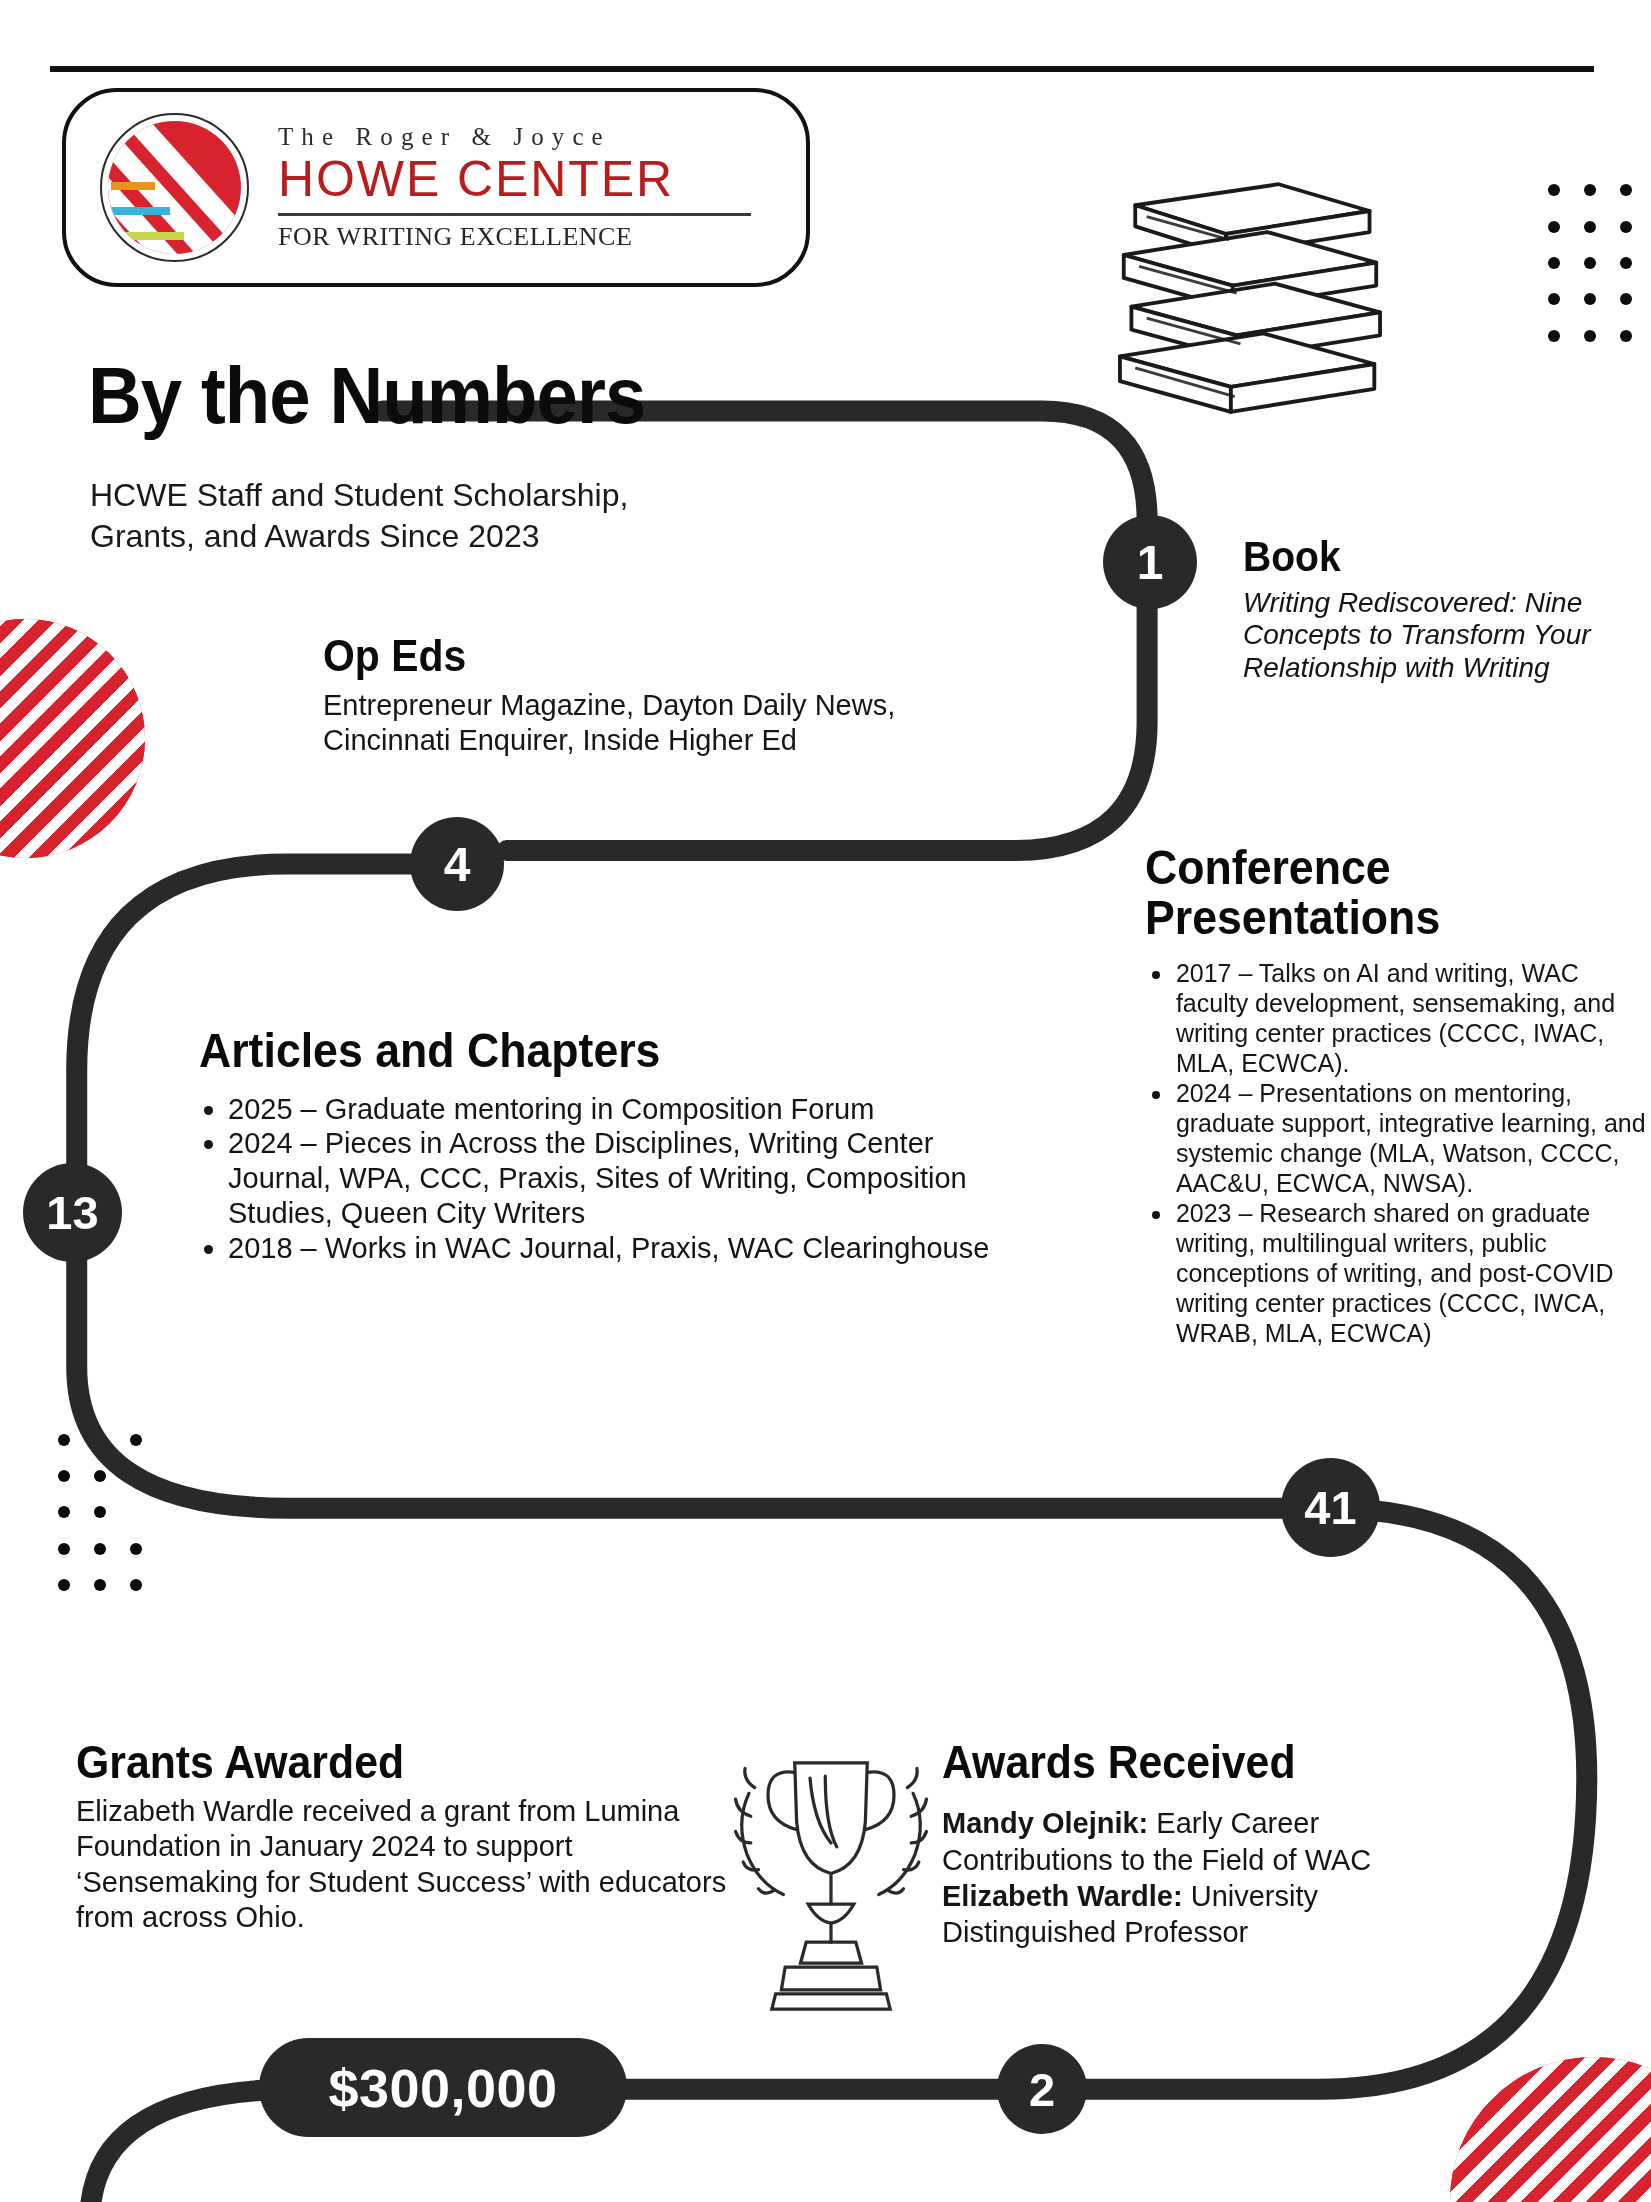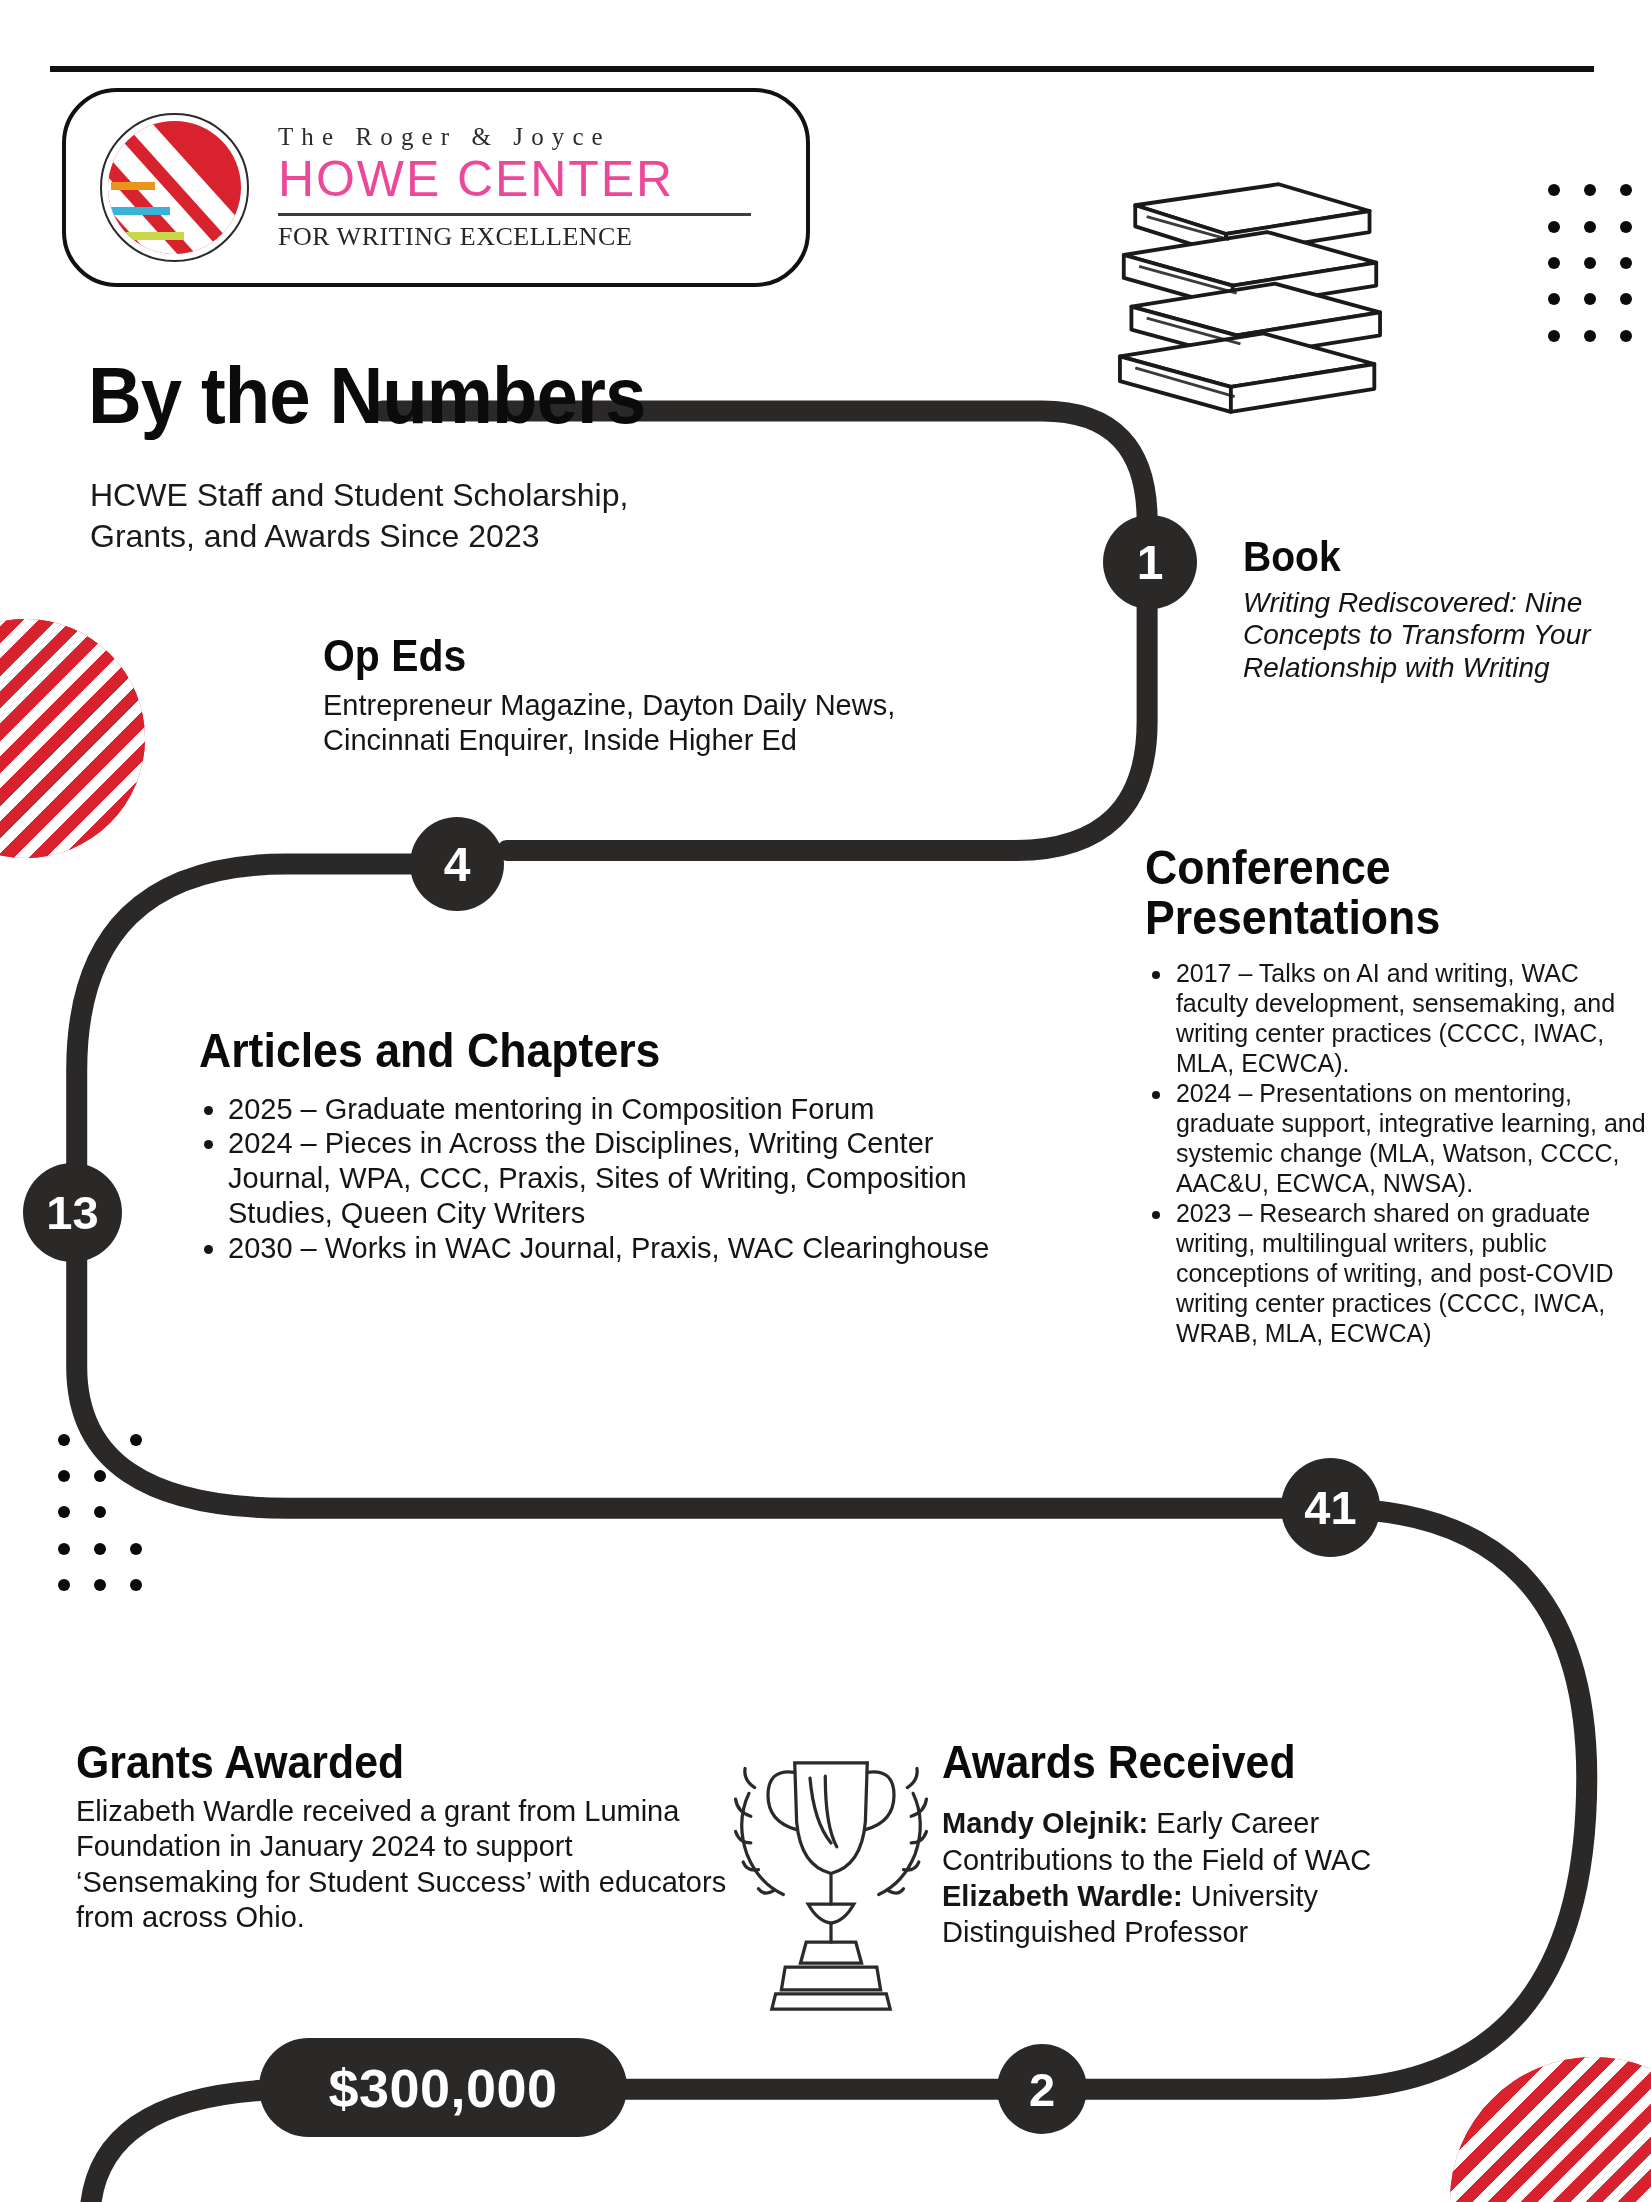--- a/index.html
+++ b/index.html
@@ -58,21 +58,21 @@
     position:absolute;background:#ffffff;transform-origin:center;
   }
   #logo-mark .acc{position:absolute;height:8.6px;}
   #logo-text{margin-left:29px;flex:1 1 auto;padding-right:29px;}
   #logo-line1{
     font-family:"Liberation Serif", serif;
     font-size:25px;letter-spacing:8.1px;color:#2c2c2c;white-space:nowrap;
     font-weight:400;
   }
   #logo-line2{
-    font-size:50px;font-weight:400;color:#ec4899;letter-spacing:1.9px;
+    font-size:50px;font-weight:400;color:#b91c1c;letter-spacing:1.9px;
     line-height:1.05;margin-top:1.9px;white-space:nowrap;
   }
   #logo-div{height:2.9px;background:#3b3b3b;margin:7.6px 0 5.7px 0;width:473px;}
   #logo-line3{
     font-family:"Liberation Serif", serif;
     font-size:26px;color:#262626;letter-spacing:0.5px;white-space:nowrap;
   }
   #logo-line3 b{font-weight:normal;}
 
   
@@ -335,21 +335,21 @@
         <li>2024 – Presentations on mentoring, graduate support, integrative learning, and systemic change (MLA, Watson, CCCC, AAC&amp;U, ECWCA, NWSA).</li>
         <li>2023 – Research shared on graduate writing, multilingual writers, public conceptions of writing, and post-COVID writing center practices (CCCC, IWCA, WRAB, MLA, ECWCA)</li>
       </ul>
   </div>
 
   <div id="art-block">
     <div class="head" id="art-head">Articles and Chapters</div>
     <ul class="bul body" id="art-list">
         <li>2025 – Graduate mentoring in Composition Forum</li>
         <li>2024 – Pieces in Across the Disciplines, Writing Center Journal, WPA, CCC, Praxis, Sites of Writing, Composition Studies, Queen City Writers</li>
-        <li> 2030 – Works in WAC Journal, Praxis, WAC Clearinghouse</li>
+        <li> 2018 – Works in WAC Journal, Praxis, WAC Clearinghouse</li>
       </ul>
   </div>
 
   <div id="grants-block">
     <div class="head" id="grants-head">Grants Awarded</div>
     <div class="body" id="grants-desc">Elizabeth Wardle received a grant from Lumina Foundation in January 2024 to support ‘Sensemaking for Student Success’ with educators from across Ohio.</div>
   </div>
 
   <div id="awards-block">
     <div class="head" id="awards-head">Awards Received</div>

